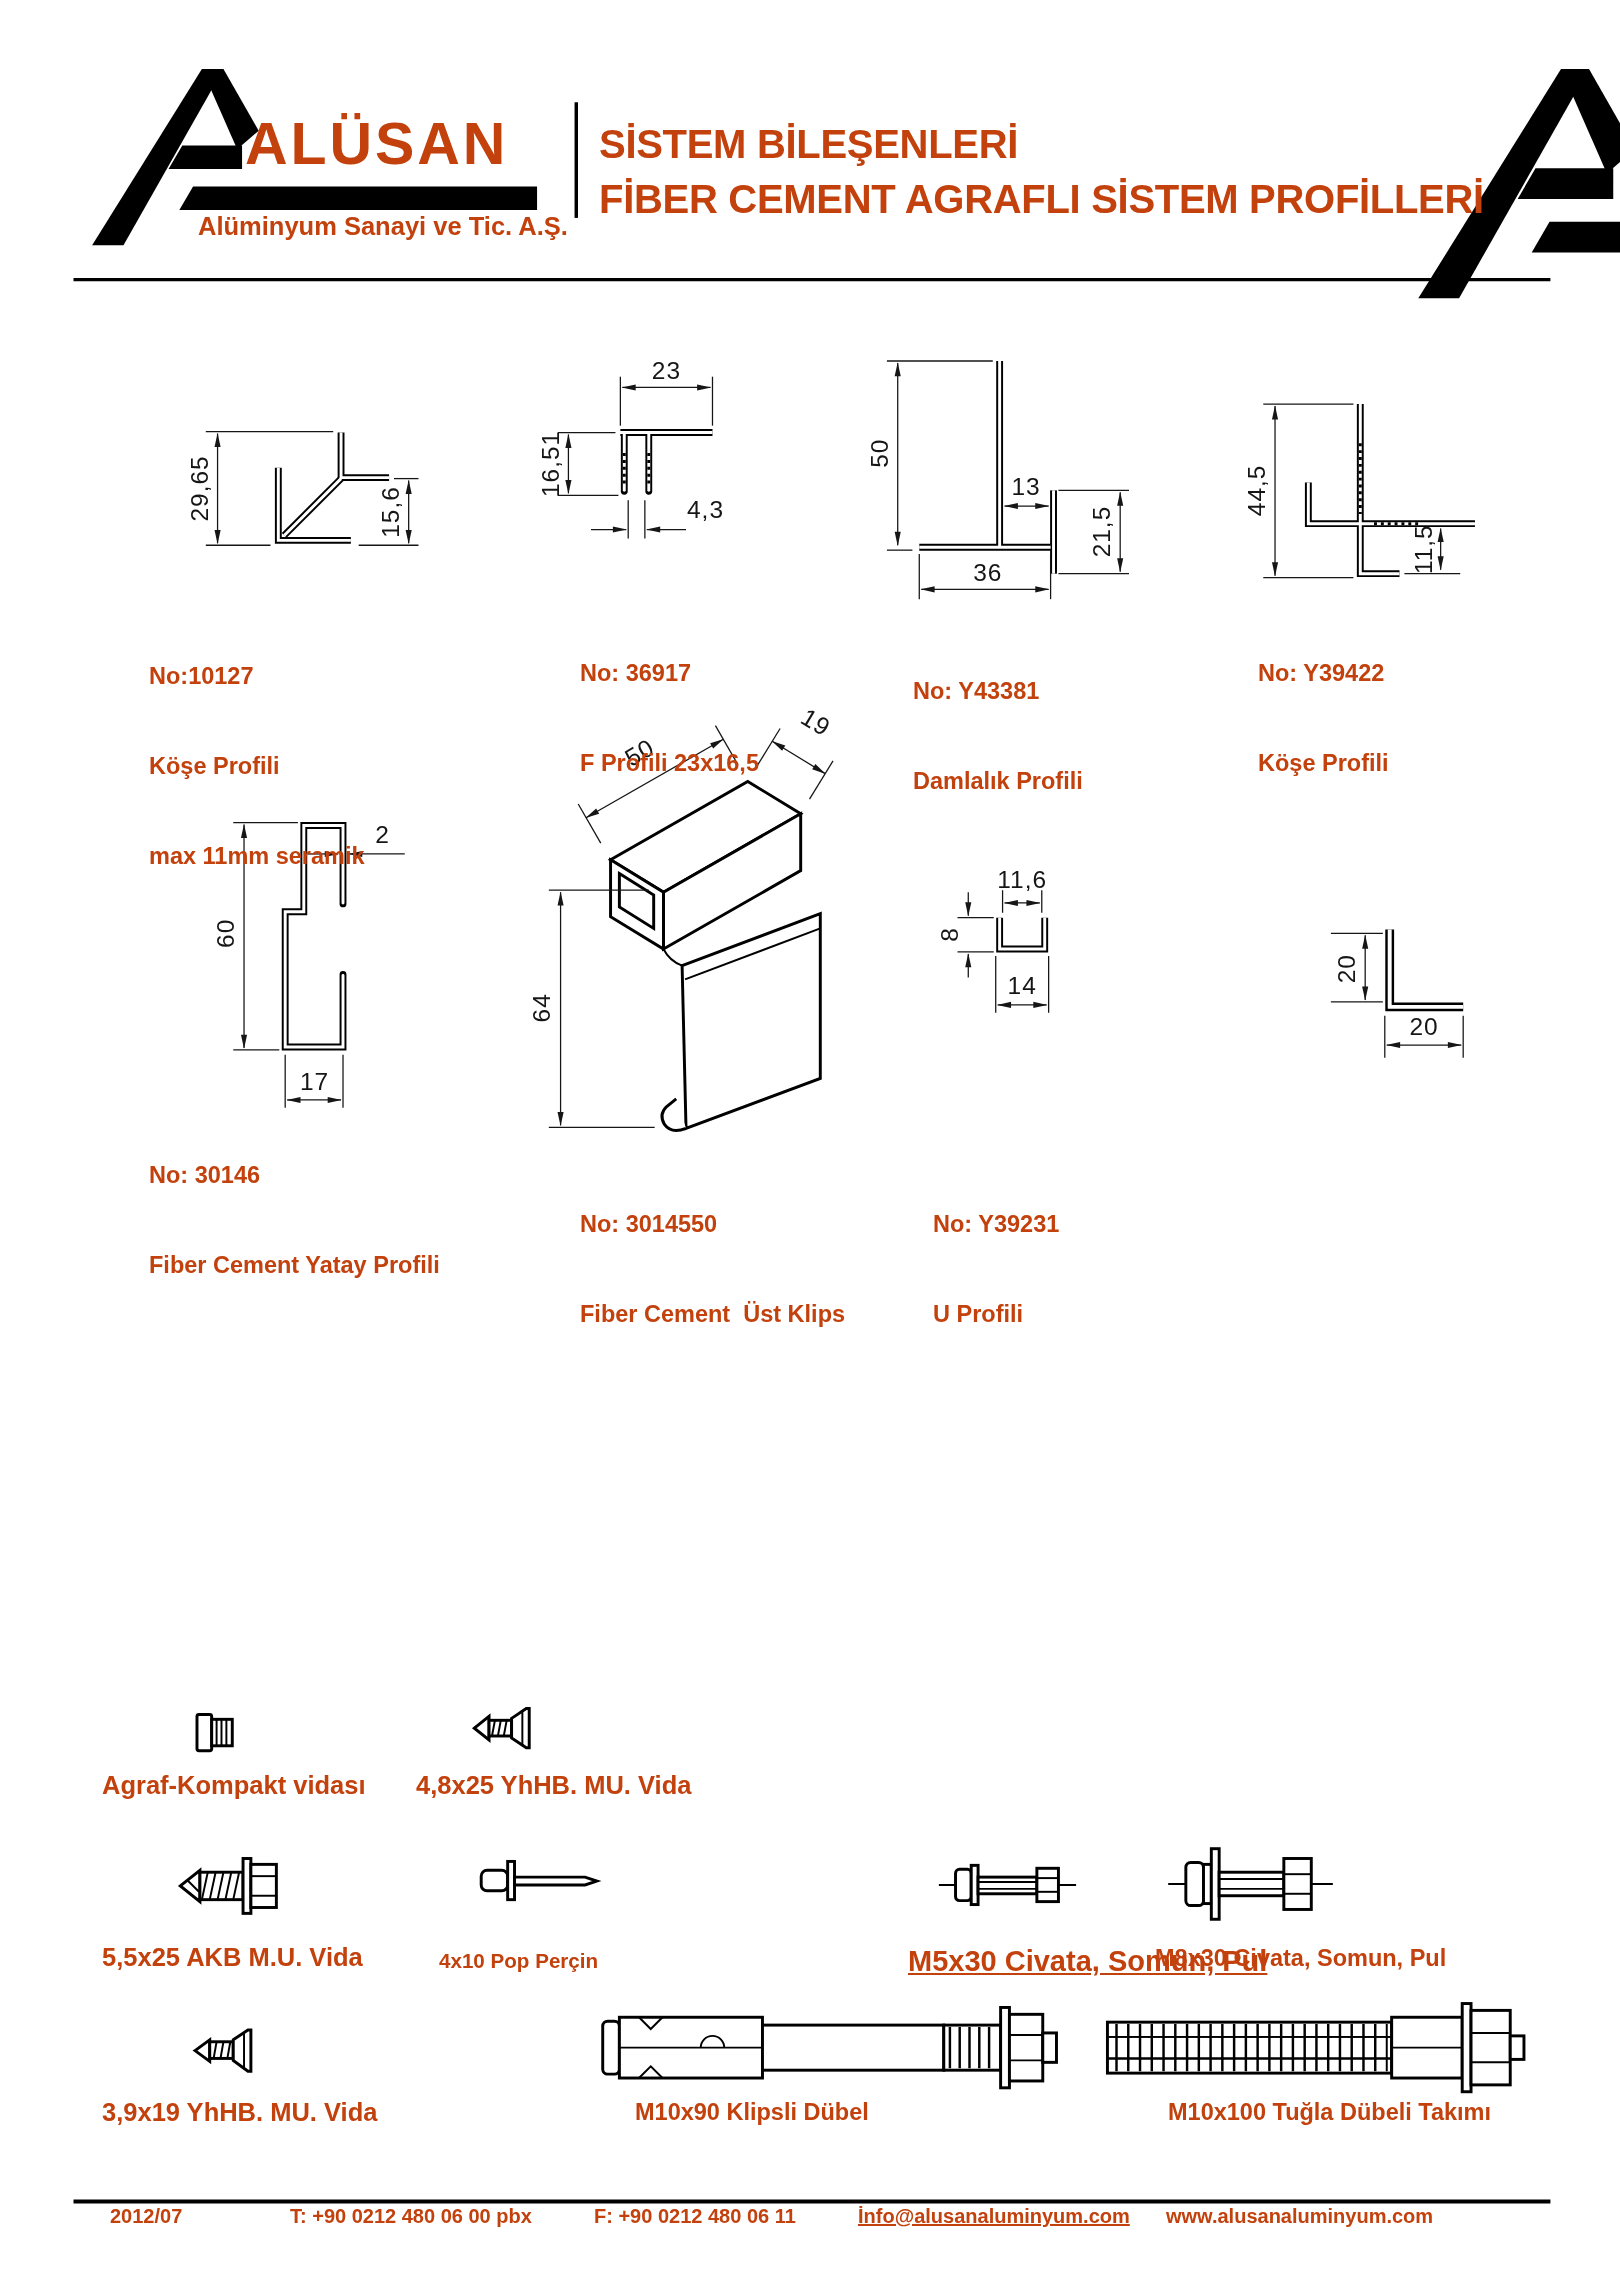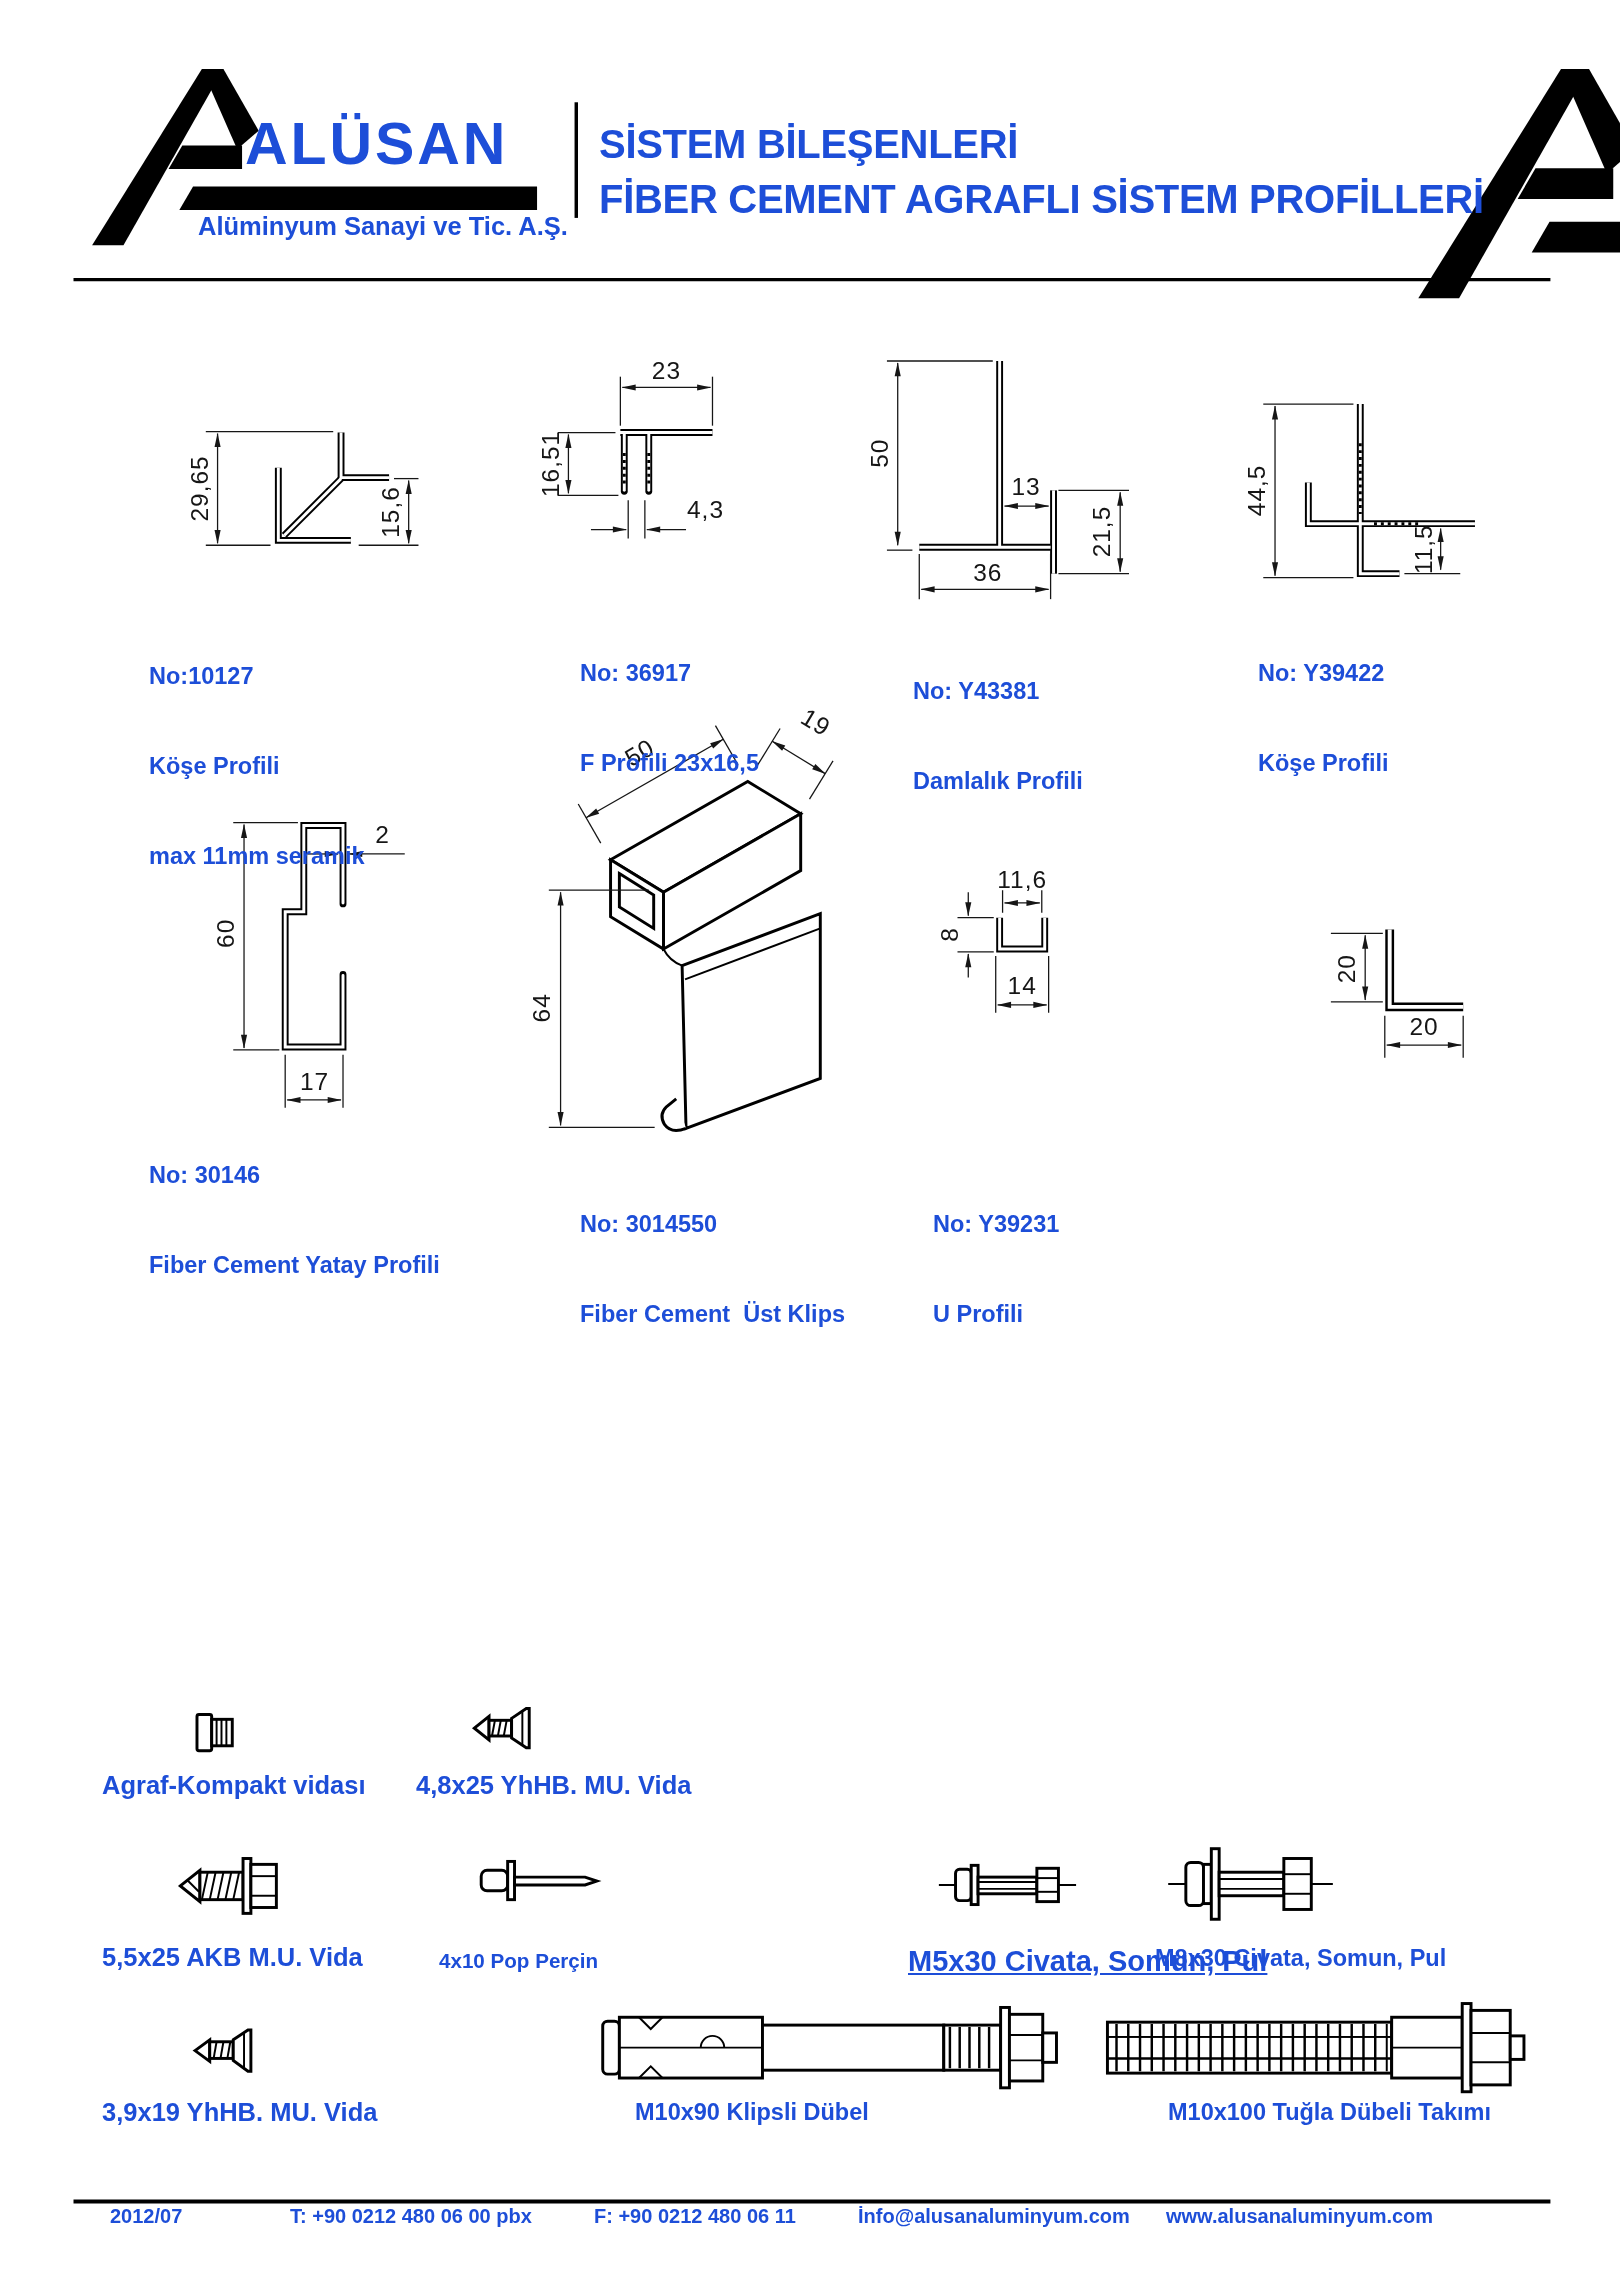--- a/index.html
+++ b/index.html
@@ -2,21 +2,21 @@
 <html><head>
 <meta charset="utf-8">
 <style>
   * { margin:0; padding:0; box-sizing:border-box; }
   html,body { background:#9a9a9a; }
   .page {
     position:relative; width:1620px; height:2293px; background:#ffffff;
     font-family:"Liberation Sans", sans-serif; overflow:hidden; margin:0 auto;
   }
   .art { position:absolute; left:0; top:0; }
-  .t { position:absolute; white-space:pre; color:#1d4ed8; }
+  .t { position:absolute; white-space:pre; color:#c2410c; }
   .logo-name { font-size:59px; font-weight:bold; letter-spacing:2.9px; }
   .logo-sub  { font-size:25.5px; font-weight:bold; }
   .title     { font-size:40px; font-weight:bold; letter-spacing:-0.3px; }
   .lbl       { font-size:23.5px; font-weight:bold; line-height:30px; }
   .flbl      { font-size:25.5px; font-weight:bold;text-align:right; }
   .flbl-sm   { font-size:20.6px; font-weight:bold; }
   .foot      { font-size:20px; font-weight:bold; }
   
   .wo  { fill:none; stroke:#000; stroke-width:7;  stroke-linejoin:miter; }
   .wi  { fill:none; stroke:#fff; stroke-width:3;  stroke-linejoin:miter; }
@@ -358,17 +358,17 @@
   <div class="t flbl-sm" style="left:439px; top:1949px;">4x10 Pop Perçin</div>
   <div class="t flbl" style="left:908px; top:1945px; font-size:29px;text-decoration:underline;">M5x30 Civata, Somun, Pul</div>
   <div class="t flbl" style="left:1155px; top:1945px; font-size:23.5px;">M8x30 Civata, Somun, Pul</div>
   <div class="t flbl" style="left:102px; top:2098px;">3,9x19 YhHB. MU. Vida</div>
   <div class="t flbl" style="left:635px; top:2099px; font-size:23.5px;">M10x90 Klipsli Dübel</div>
   <div class="t flbl" style="left:1168px; top:2099px; font-size:23.5px;">M10x100 Tuğla Dübeli Takımı</div>
 
   <div class="t foot" style="left:110px; top:2205px;">2012/07</div>
   <div class="t foot" style="left:290px; top:2205px;">T: +90 0212 480 06 00 pbx</div>
   <div class="t foot" style="left:594px; top:2205px;">F: +90 0212 480 06 11</div>
-  <div class="t foot" style="left:858px; top:2205px;">İnfo@alusanaluminyum.com</div>
+  <div class="t foot" style="left:858px; top:2205px;text-decoration:underline;">İnfo@alusanaluminyum.com</div>
   <div class="t foot" style="left:1166px; top:2205px;">www.alusanaluminyum.com</div>
 
 </div>
 
 
 </body></html>

